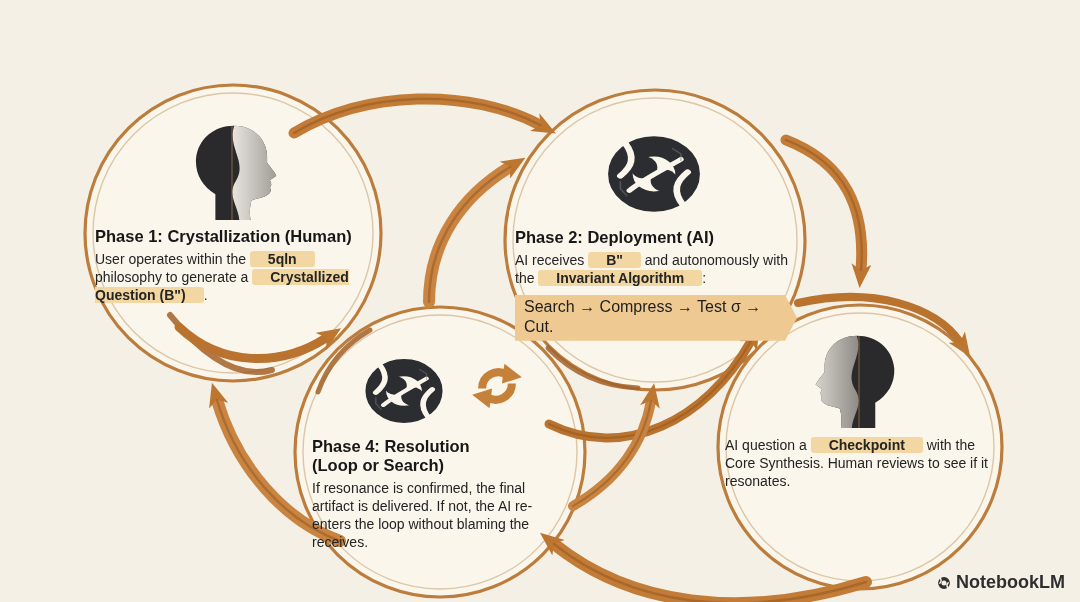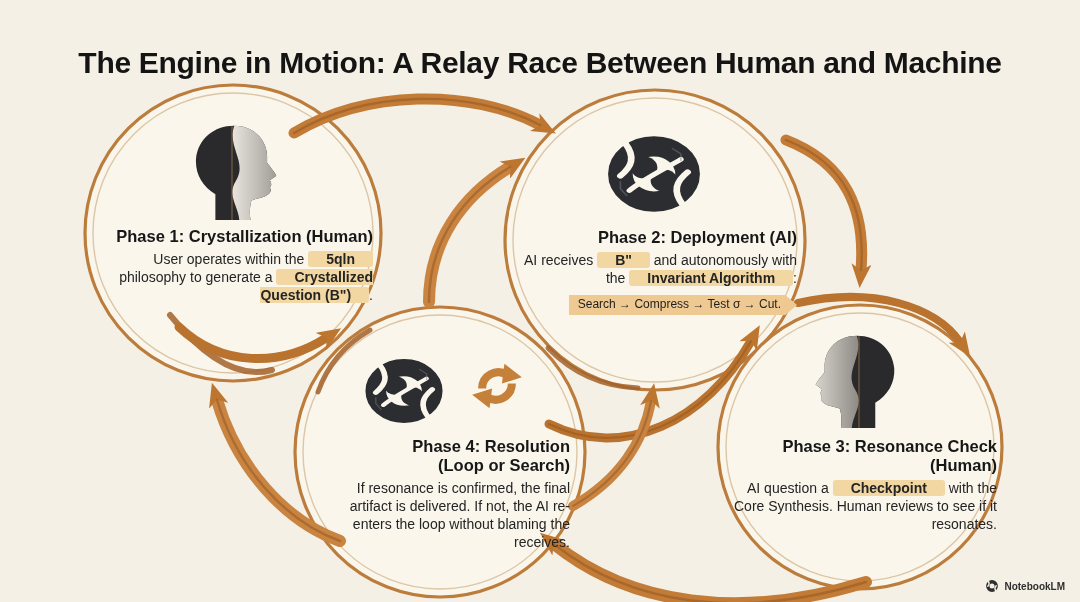--- a/index.html
+++ b/index.html
@@ -9,41 +9,40 @@
     font-family:"Liberation Sans","DejaVu Sans",sans-serif;
     color:#1c1c1c;
   }
   .main-title{
     position:absolute;top:46px;left:50%;transform:translateX(-50%);
     font-size:30px;font-weight:bold;letter-spacing:-0.3px;white-space:nowrap;
     color:#141414;margin:0;
   }
   .art{position:absolute;left:0;top:0;}
   .icon{position:absolute;}
-  .phase{position:absolute;text-align:right;line-height:1.28;}
+  .phase{position:absolute;text-align:left;line-height:1.28;}
   .ptitle{font-size:16.5px;font-weight:bold;color:#171717;margin-bottom:5px;line-height:1.15;}
   .pbody{font-size:14px;color:#242424;}
   .pnote{font-size:13.6px;font-style:italic;color:#262626;margin-top:6px;}
   .hl{background:#F3D7A2;border-radius:3px;padding:0 18px;font-weight:bold;}
   .pennant{
     display:inline-block;margin-top:7px;background:#EFC992;
-    padding:2px 16px 3px 9px;font-size:12px;color:#1e1e1e;
+    padding:2px 16px 3px 9px;font-size:16px;color:#1e1e1e;
     clip-path:polygon(0 0,calc(100% - 12px) 0,100% 50%,calc(100% - 12px) 100%,0 100%);
   }
   .watermark{
     position:absolute;right:15px;bottom:9px;display:flex;align-items:center;gap:5px;
-    font-size:10px;font-weight:bold;color:#2e2e2e;
+    font-size:18px;font-weight:bold;color:#2e2e2e;
   }
 </style>
 </head>
 <body>
 
 <div class="canvas">
 
-  <h1 class="main-title">The Engine in Motion: A Relay Race Between Human and Machine</h1>
 
   <svg class="art" width="1080" height="602" viewBox="0 0 1080 602">
     <defs>
       <marker id="ah" viewBox="0 0 12 10" refX="3" refY="5" markerWidth="24" markerHeight="20" orient="auto" markerUnits="userSpaceOnUse">
         <path d="M 0,0 L 12,5 L 0,10 L 3.2,5 Z" fill="#BD762F"></path>
       </marker>
     </defs>
 
     <g>
       <circle cx="233" cy="233" r="148" fill="#FAF6EC" stroke="#BC7C3B" stroke-width="3.2"></circle>
@@ -191,24 +190,20 @@
 
   <div class="phase" style="left:312px;top:437px;width:258px">
     <div class="ptitle">
       <div>Phase 4: Resolution</div>
       <div>(Loop or Search)</div>
     </div>
     <div class="pbody">If resonance is confirmed, the final artifact is delivered. If not, the AI re-enters the loop without blaming the receives.</div>
   </div>
 
   <div class="phase" style="left:725px;top:437px;width:272px">
-    <div class="ptitle">
-      <div>Phase 3: Resonance Check</div>
-      <div>(Human)</div>
-    </div>
     <div class="pbody"><span>AI question a </span><span class="hl">Checkpoint</span><span> with the Core Synthesis. Human reviews to see if it resonates.</span></div>
   </div>
 
   <div class="watermark">
     <svg width="14" height="14" viewBox="0 0 100 100">
       <circle cx="50" cy="50" r="30" fill="none" stroke="#2e2e2e" stroke-width="24"></circle>
       <path d="M 24,16 C 34,32 30,42 20,52" stroke="#F5F0E5" stroke-width="10" fill="none" stroke-linecap="round"></path>
       <path d="M 76,84 C 66,68 70,58 80,48" stroke="#F5F0E5" stroke-width="10" fill="none" stroke-linecap="round"></path>
     </svg>
     <span>NotebookLM</span>

